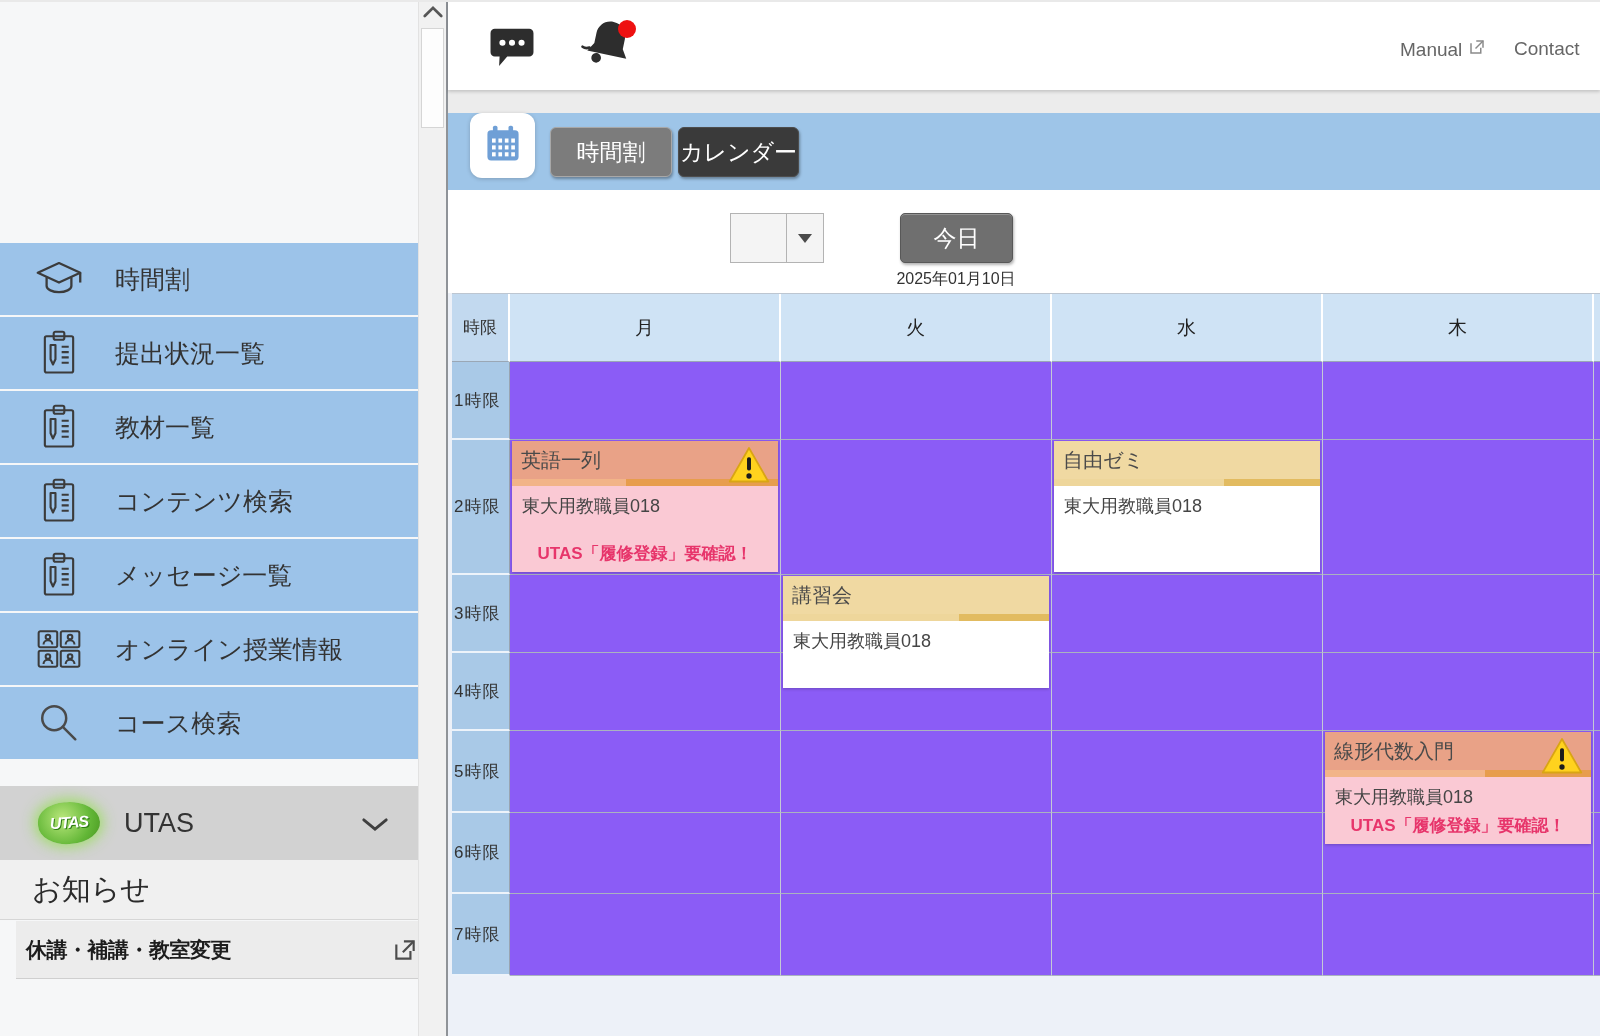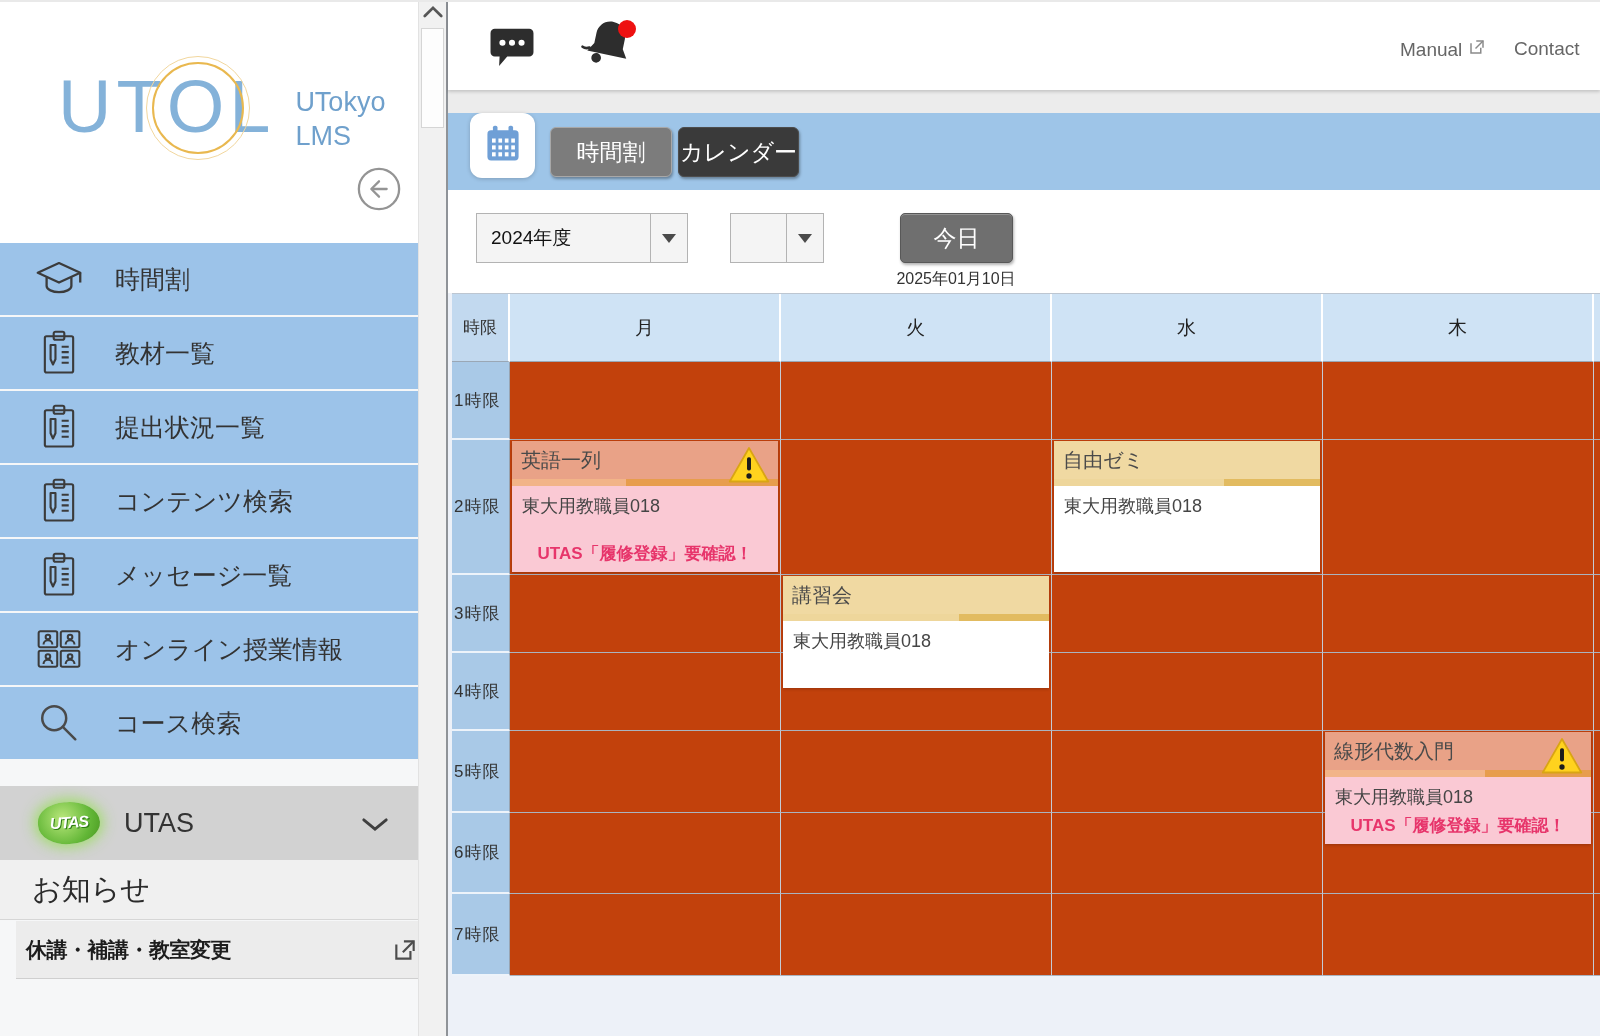--- a/index.html
+++ b/index.html
@@ -73,57 +73,39 @@
   .date-label { position:absolute; left:428px; top:79px; width:160px; text-align:center; font-size:16px; color:#333; }
 
   
   .grid { position:absolute; left:4px; top:293px; display:grid; border-top:1px solid #bdc6d1;
           grid-template-columns:58px 271px 271px 271px 271px 8px;
           grid-template-rows:68px 78px 135px 78px 78px 82px 81px 82px; }
   .h-cell { background:#cfe3f5; border-right:2px solid #fff; border-bottom:1px solid #9aa7b5; display:flex; align-items:center; justify-content:center; font-size:19px; color:#222; }
   .h-cell.last { border-right:none; }
   .h-corner { background:#c2d9ef; font-size:17px; color:#333; }
   .p-label { background:#a9c9e7; border-bottom:2px solid #edf3fa; border-right:1px solid #98a4b2; font-size:17px; color:#333; display:flex; align-items:center; padding-left:2px; letter-spacing:1px; }
-  .cell { background:#c2410c; border-right:1px solid #c4cad5; border-bottom:1px solid #aab3bf; position:relative; }
+  .cell { background:#8b5cf6; border-right:1px solid #c4cad5; border-bottom:1px solid #aab3bf; position:relative; }
   .cell.last { border-right:none; }
 
   .course-card { position:absolute; left:2px; right:2px; top:1px; z-index:3; display:flex; flex-direction:column; box-shadow:0 1px 3px rgba(0,0,0,.22); cursor:pointer; }
   .cc-head { height:38px; flex:none; position:relative; display:flex; align-items:center; }
   .cc-title { padding-left:9px; font-size:20px; color:#4a4a4a; white-space:nowrap; }
   .cc-warn { position:absolute; right:7px; top:4px; width:44px; height:40px; z-index:2; }
   .cc-strip { height:7px; flex:none; position:relative; }
   .cc-strip-dark { position:absolute; right:0; top:0; height:100%; }
   .cc-body { flex:1; position:relative; }
   .cc-teacher { padding:8px 10px 0; font-size:18px; color:#454545; white-space:nowrap; }
   .cc-footer { position:absolute; left:0; right:0; bottom:7px; text-align:center; font-size:17px; font-weight:bold; white-space:nowrap;margin-top:12px; }
 </style>
 </head>
 <body>
 
 <div class="top-edge"></div>
 
 <div class="sidebar">
-  <div class="logo-area">
-    <div class="logo-row">
-      <span class="logo-text"><span>UT</span><span class="logo-o">O</span><span>L</span></span>
-      <span class="logo-sub">
-        <div>UTokyo</div>
-        <div>LMS</div>
-      </span>
-    </div>
-    <button class="collapse-btn">
-      <span>
-        <svg viewBox="0 0 48 48" width="46" height="46" fill="none" stroke="#949494" stroke-width="2.4" stroke-linecap="round" stroke-linejoin="round">
-          <circle cx="24" cy="24" r="21"></circle>
-            <path d="M17 24h15"></path>
-            <path d="M24 16l-8 8 8 8"></path>
-        </svg>
-      </span>
-    </button>
-  </div>
 
   <nav class="side-nav">
       <div class="nav-item">
         <span class="nav-icon">
           <svg viewBox="0 0 52 46" fill="none" stroke="#3b3b3b" stroke-width="2.6" stroke-linejoin="round">
             <path d="M26 5 50 16 26 27 2 16Z"></path>
             <path d="M12 21v10c0 3.8 6.6 6.8 14 6.8s14-3 14-6.8V21"></path>
             <path d="M50 16v11"></path>
           </svg>
         </span>
@@ -131,32 +113,32 @@
       </div>
       <div class="nav-item">
         <span class="nav-icon">
           <svg viewBox="0 0 48 52" fill="none" stroke="#3b3b3b" stroke-width="2.4" stroke-linejoin="round">
             <rect x="8" y="7" width="32" height="41" rx="2"></rect>
             <rect x="18" y="2" width="12" height="9" rx="2"></rect>
             <path d="M14.5 17h5.5v16l-2.8 6-2.7-6z"></path>
             <path d="M27 19h8M27 25h8M27 31h8M27 37h8"></path>
           </svg>
         </span>
-        <span class="nav-label">教材一覧</span>
+        <span class="nav-label">提出状況一覧</span>
       </div>
       <div class="nav-item">
         <span class="nav-icon">
           <svg viewBox="0 0 48 52" fill="none" stroke="#3b3b3b" stroke-width="2.4" stroke-linejoin="round">
             <rect x="8" y="7" width="32" height="41" rx="2"></rect>
             <rect x="18" y="2" width="12" height="9" rx="2"></rect>
             <path d="M14.5 17h5.5v16l-2.8 6-2.7-6z"></path>
             <path d="M27 19h8M27 25h8M27 31h8M27 37h8"></path>
           </svg>
         </span>
-        <span class="nav-label">提出状況一覧</span>
+        <span class="nav-label">教材一覧</span>
       </div>
       <div class="nav-item">
         <span class="nav-icon">
           <svg viewBox="0 0 48 52" fill="none" stroke="#3b3b3b" stroke-width="2.4" stroke-linejoin="round">
             <rect x="8" y="7" width="32" height="41" rx="2"></rect>
             <rect x="18" y="2" width="12" height="9" rx="2"></rect>
             <path d="M14.5 17h5.5v16l-2.8 6-2.7-6z"></path>
             <path d="M27 19h8M27 25h8M27 31h8M27 37h8"></path>
           </svg>
         </span>
@@ -307,27 +289,20 @@
               <rect x="33" y="33" width="4" height="4.5"></rect>
             </g>
           </svg>
       </span>
     </button>
     <button class="tab-btn tab-timetable">時間割</button>
     <button class="tab-btn tab-calendar">カレンダー</button>
   </div>
 
   <div class="controls">
-    <div class="select select-year">
-      <span class="val">2024年度</span>
-      <span class="sep"></span>
-      <span class="arr">
-          <span class="tri"></span>
-        </span>
-    </div>
     <div class="select select-term">
       <span class="val"></span>
       <span class="sep"></span>
       <span class="arr">
           <span class="tri"></span>
         </span>
     </div>
     <button class="today-btn">今日</button>
     <div class="date-label">2025年01月10日</div>
   </div>

